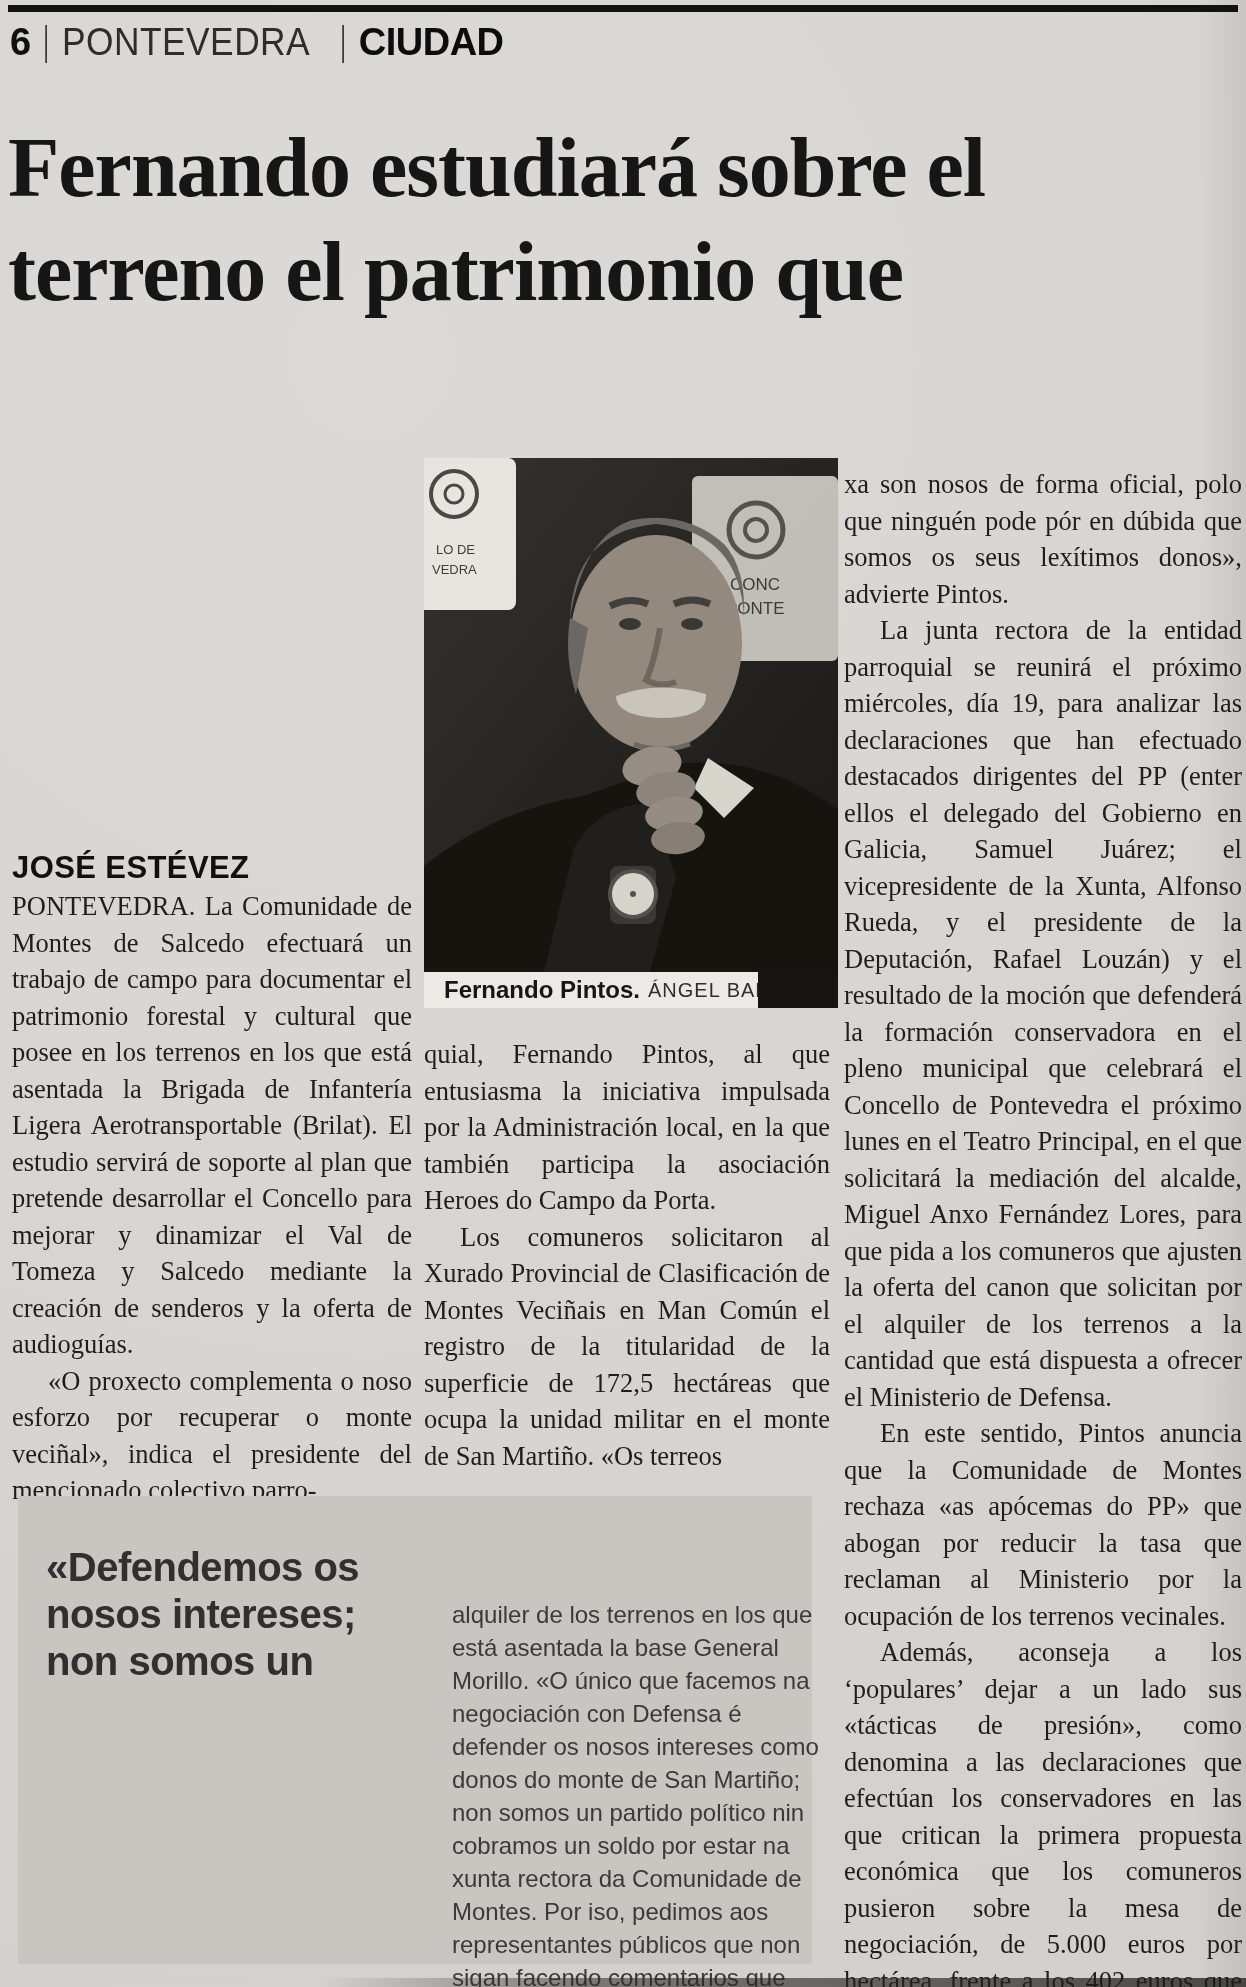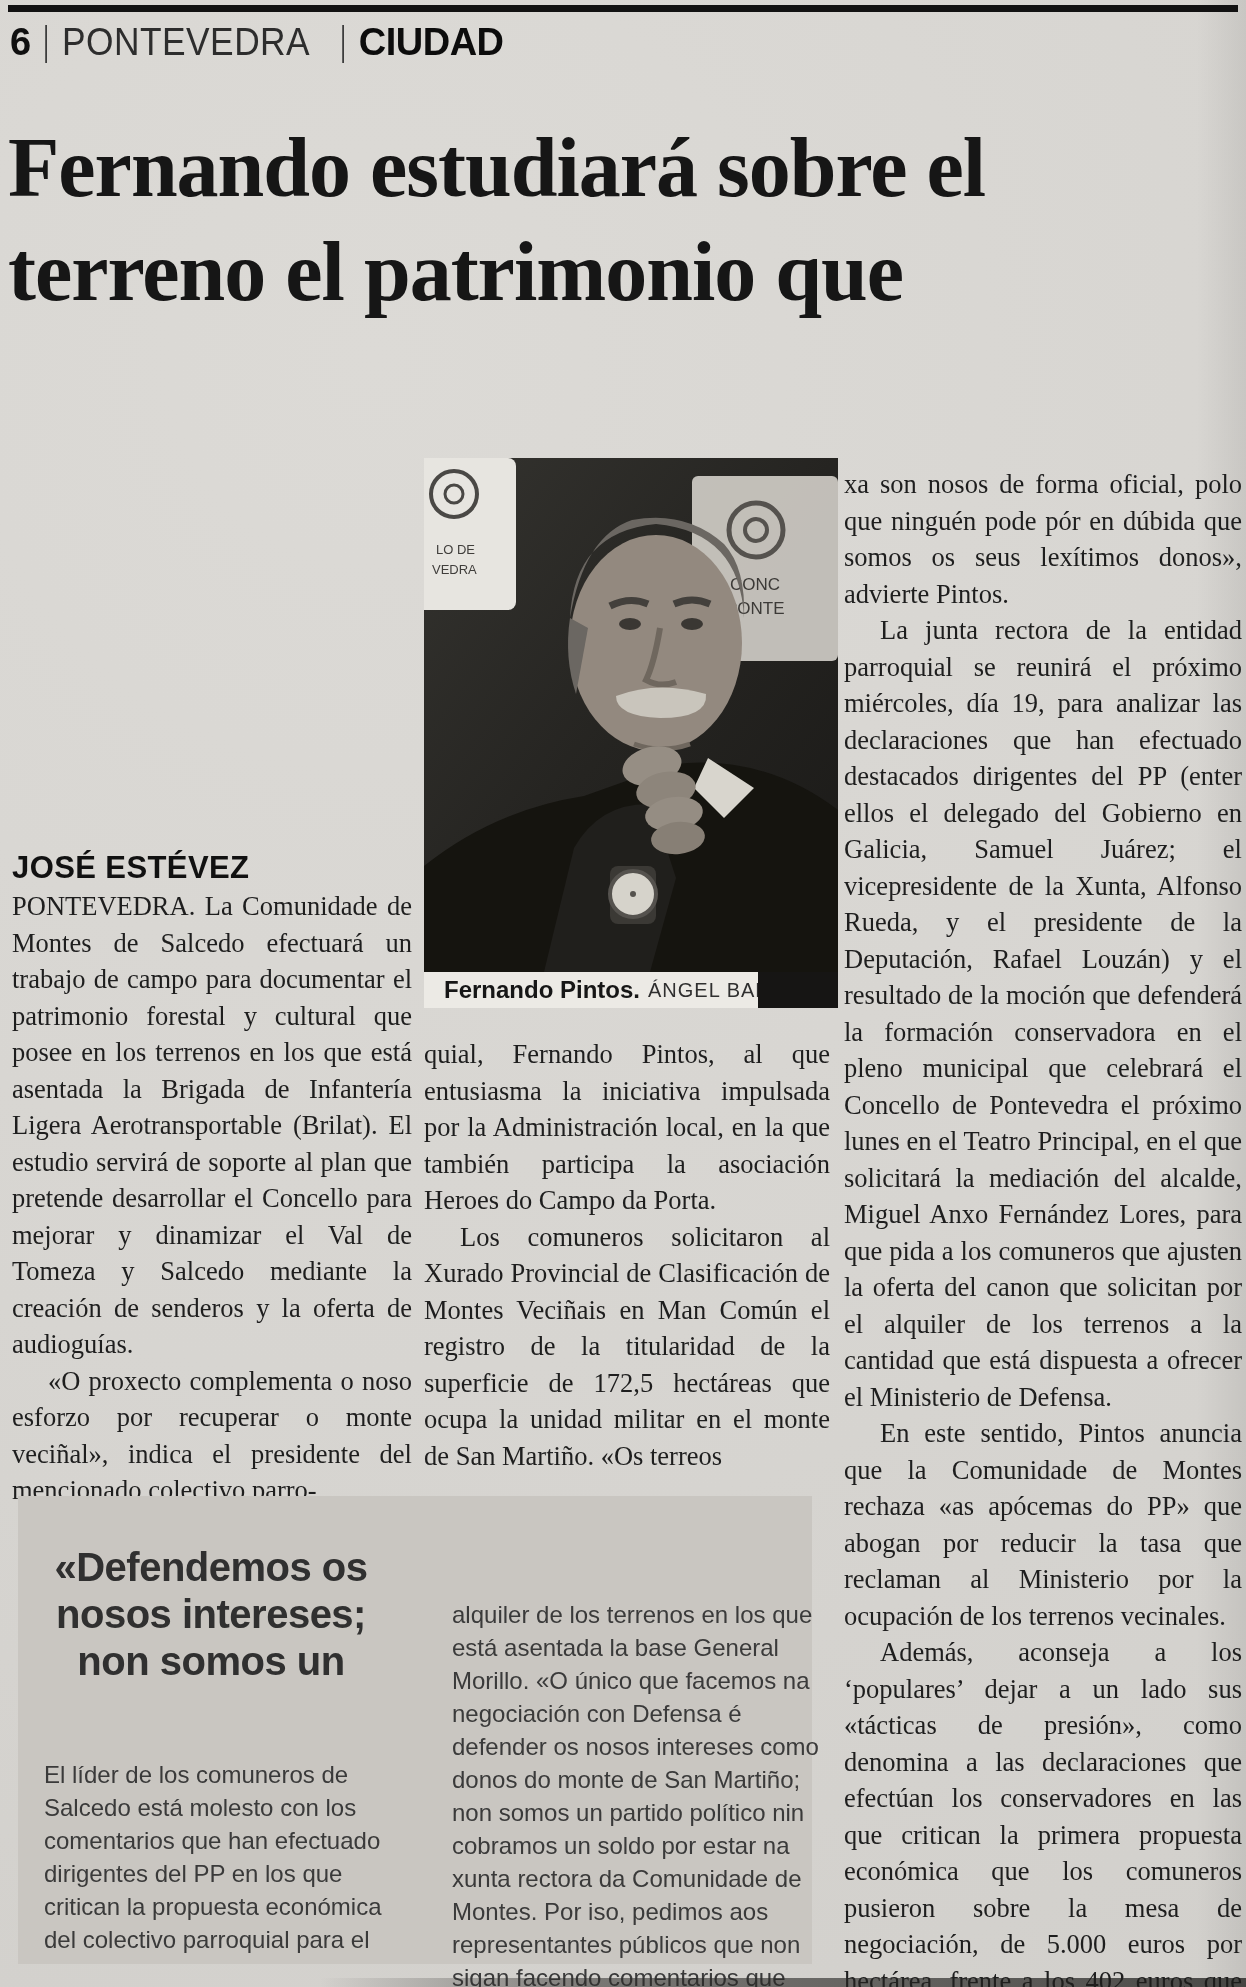--- a/index.html
+++ b/index.html
@@ -31,21 +31,21 @@
   .bodycol p.indent{text-indent:36px;}
   .col-left{left:12px;top:888px;width:400px;}
   .col-mid{left:424px;top:1036px;width:406px;}
   .col-right{left:844px;top:466px;width:398px;}
   .photo{left:424px;top:458px;width:414px;height:514px;background:#262523;}
   .caption{left:424px;top:972px;width:334px;height:36px;background:#eceae5;display:flex;align-items:center;padding-left:20px;box-sizing:border-box;white-space:nowrap;}
   .caption-name{font-weight:700;font-size:24px;color:#161616;}
   .caption-credit{font-size:20px;letter-spacing:1px;color:#2f2f2f;margin-left:8px;}
   .caption-dark{left:758px;top:972px;width:80px;height:36px;background:#161514;}
   .quote-box{left:18px;top:1496px;width:794px;height:468px;background:#c9c6c1;}
-  .quote{left:46px;top:1544px;width:330px;font-weight:700;font-size:40px;line-height:47px;color:#303030;letter-spacing:-.5px;text-align:center;}
+  .quote{left:46px;top:1544px;width:330px;font-weight:700;font-size:40px;line-height:47px;color:#303030;letter-spacing:-.5px;}
   .box-text{font-size:24px;line-height:33px;color:#3a3a3a;}
   .box-left-text{left:44px;top:1758px;width:346px;}
   .box-mid-text{left:452px;top:1554px;width:380px;margin-top:44px;}
   .scan-edge{left:320px;top:1978px;width:926px;height:9px;
     background:linear-gradient(to right, rgba(40,40,38,0), rgba(45,44,42,.55) 30%, rgba(28,28,26,.75));}
   svg text{font-family:"Liberation Sans", sans-serif;}
 </style>
 </head>
 <body>
 
@@ -154,18 +154,17 @@
     <p class="indent">En este sentido, Pintos anuncia que la Comunidade de Montes rechaza «as apócemas do PP» que abogan por reducir la tasa que reclaman al Ministerio por la ocupación de los terrenos vecinales.</p>
     <p class="indent">Además, aconseja a los ‘populares’ dejar a un lado sus «tácticas de presión», como denomina a las declaraciones que efectúan los conservadores en las que critican la primera propuesta económica que los comuneros pusieron sobre la mesa de negociación, de 5.000 euros por hectárea, frente a los 402 euros que ofrece el director de Infraestructura de Defensa, Eduardo Zamarripa. «Son prezos de saída dunha negociación que vai ser moi longa», pronostica Fernando Pintos.</p>
   </div>
 
   <div class="abs quote-box"></div>
   <div class="abs quote">
     <div>«Defendemos os</div>
     <div>nosos intereses;</div>
     <div>non somos un</div>
   </div>
-  <div class="abs box-text box-left-text">El líder de los comuneros de Salcedo está molesto con los comentarios que han efectuado dirigentes del PP en los que critican la propuesta económica del colectivo parroquial para el</div>
   <div class="abs box-text box-mid-text">alquiler de los terrenos en los que está asentada la base General Morillo. «O único que facemos na negociación con Defensa é defender os nosos intereses como donos do monte de San Martiño; non somos un partido político nin cobramos un soldo por estar na xunta rectora da Comunidade de Montes. Por iso, pedimos aos representantes públicos que non sigan facendo comentarios que crean tensión», sentencia.</div>
 
   <div class="abs scan-edge"></div>
 
 </div>
 
 </body></html>

